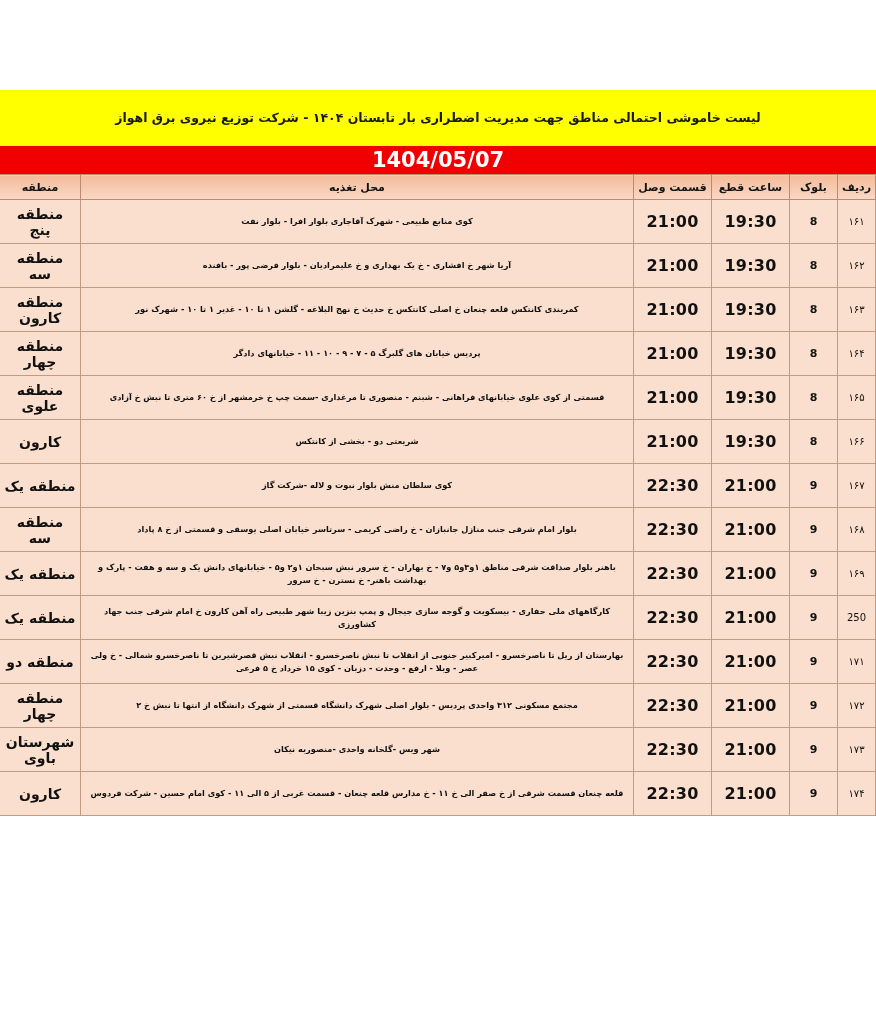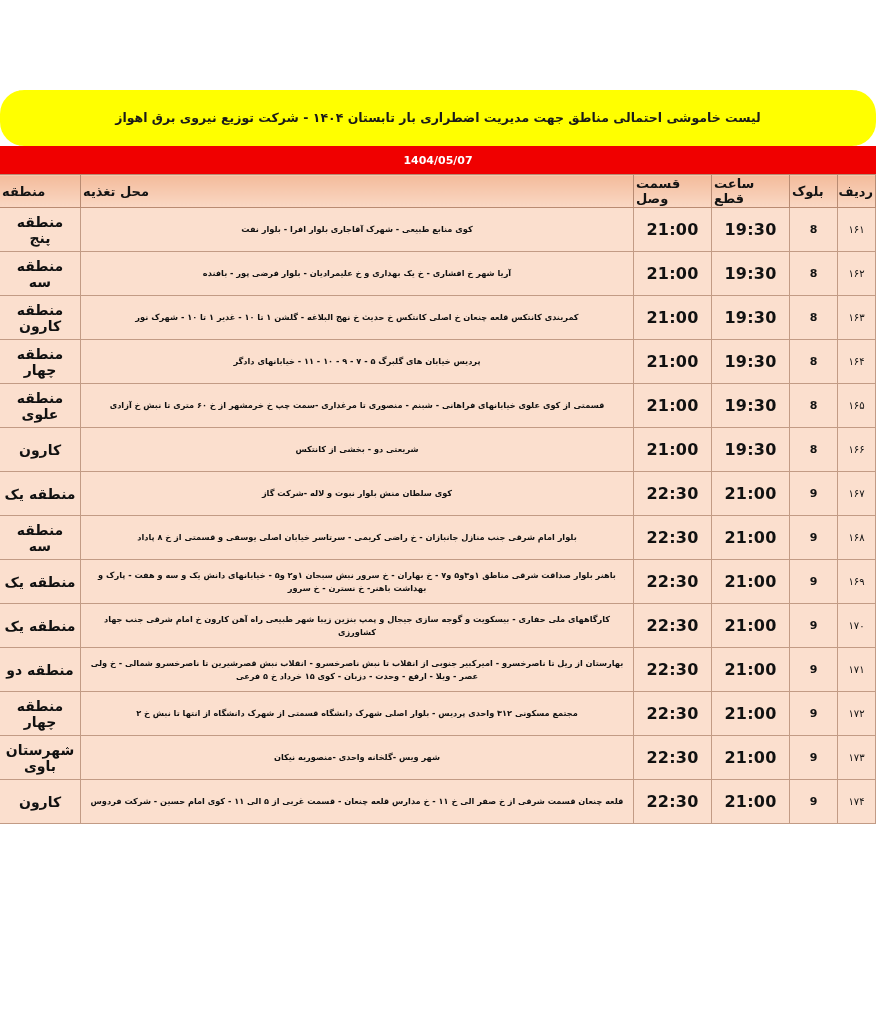--- a/index.html
+++ b/index.html
@@ -32,65 +32,64 @@
   .title-bar {
     background: #ffff00;
     height: 56px;
     display: flex;
     align-items: center;
     justify-content: center;
     text-align: center;
     border-left: 8px solid #ffff00;
     border-right: 8px solid #ffff00;
     box-sizing: border-box;
-    border-radius: 24px;
   }
   .title-bar .title-text {
     font-size: 12.5px;
     font-weight: bold;
     color: #1a1a1a;
     line-height: 1.3;
     letter-spacing: 0;
     padding: 0 30px;
     direction: rtl;
   }
 
   
   .date-bar {
     background: #f00000;
     height: 28px;
     display: flex;
     align-items: center;
     justify-content: center;
   }
   .date-bar .date-text {
-    font-size: 11px;
+    font-size: 21px;
     font-weight: bold;
     color: #ffffff;
     font-family: "DejaVu Sans", "Liberation Sans", sans-serif;
     direction: ltr;
   }
 
   
   table.outage {
     width: 876px;
     border-collapse: collapse;
     table-layout: fixed;
     direction: rtl;
   }
   table.outage thead th {
     background: #f5c3a4;
     background: linear-gradient(180deg,#f3bb9b 0%, #fad8c4 100%);
     color: #141414;
-    font-size: 13px;
+    font-size: 11px;
     font-weight: bold;
     height: 22px;
     border: 1px solid #b98b72;
     padding: 1px 2px;
-    text-align: left;
+    text-align: center;
     vertical-align: middle;
   }
   table.outage tbody td {
     background: #fbdfce;
     border: 1px solid #c29b85;
     color: #111111;
     text-align: center;
     vertical-align: middle;
     padding: 3px 4px;
     height: 44px;
@@ -238,21 +237,21 @@
         </tr>
         <tr>
           <td class="cell-radif">۱۶۹</td>
           <td class="cell-blok">9</td>
           <td class="cell-time">21:00</td>
           <td class="cell-time">22:30</td>
           <td class="cell-mahal">باهنر بلوار صداقت شرقی مناطق ۱و۳و۵ و۷ - خ بهاران - خ سرور نبش سبحان ۱و۲ و۵ - خیابانهای دانش یک و سه و هفت - پارک و بهداشت باهنر- خ نسترن - خ سرور</td>
           <td class="cell-mantagheh">منطقه یک</td>
         </tr>
         <tr>
-          <td class="cell-radif">۱۷۰</td>
+          <td class="cell-radif">250</td>
           <td class="cell-blok">9</td>
           <td class="cell-time">21:00</td>
           <td class="cell-time">22:30</td>
           <td class="cell-mahal">کارگاههای ملی حفاری - بیسکویت و گوجه سازی جیجال و پمپ بنزین زیبا شهر طبیعی راه آهن کارون خ امام شرقی جنب جهاد کشاورزی</td>
           <td class="cell-mantagheh">منطقه یک</td>
         </tr>
         <tr>
           <td class="cell-radif">۱۷۱</td>
           <td class="cell-blok">9</td>
           <td class="cell-time">21:00</td>

